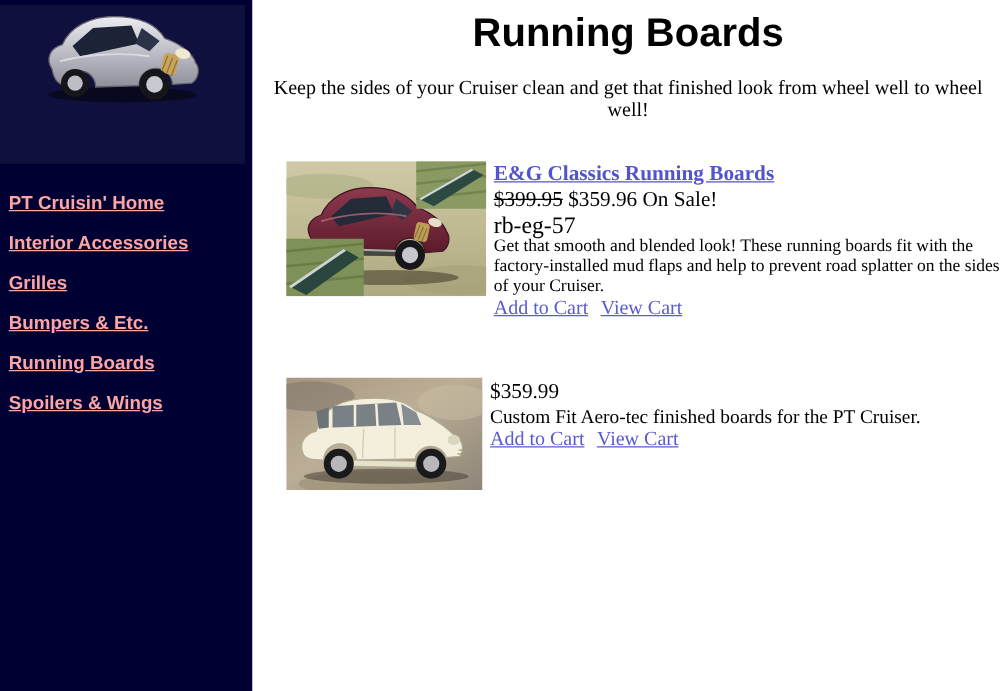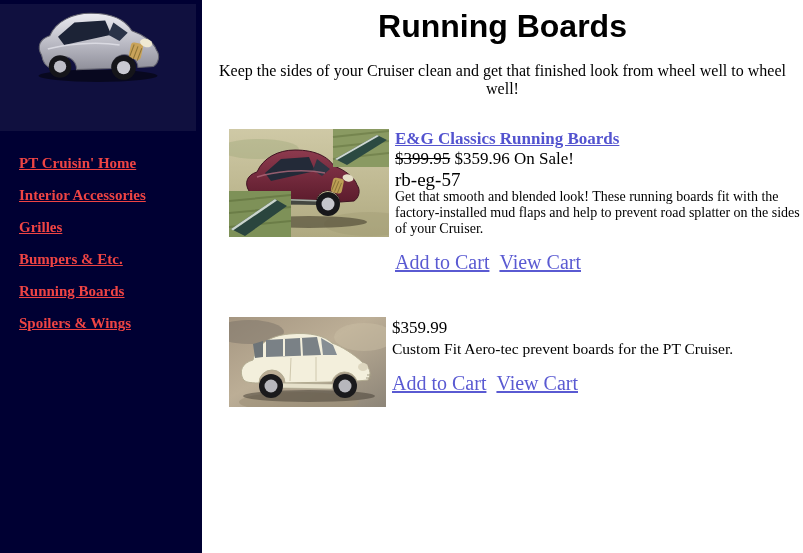--- a/index.html
+++ b/index.html
@@ -32,25 +32,25 @@
     color: #f2f2f2; letter-spacing: 1px;
     text-shadow: 1px 1px 1px #000000, -1px -1px 1px #33334d;
     font-size: 16px; line-height: 16px;
   }
   .logo-text .lp { font-size: 21px; position: relative; top: -5px; }
   .logo-text .lt { font-size: 19px; }
 
   .nav { padding: 24px 0 0 7px; }
   .nav a {
     display: block;
-    margin: 0 0 16px 12px;
-    font-family: Liberation Serif, serif;
+    margin: 0 0 16px 0;
+    font-family: Liberation Sans, sans-serif;
     font-weight: bold;
     font-size: 15px; line-height: 16px;
-    color: #ef4444;
+    color: #fca5a5;
     text-decoration: underline;
     cursor: pointer;
   }
 
   
   .content { position: absolute; left: 202px; top: 0; width: 601px; height: 553px; background: #fff; }
   h1.page-title {
     margin: 8px 0 0 0;
     text-align: center;
     font-family: "Liberation Sans", "DejaVu Sans", sans-serif;
@@ -72,21 +72,21 @@
     font-size: 17px; line-height: 19px; font-weight: bold;
     color: #5353cf; text-decoration: underline; cursor: pointer;
     display: inline-block;
   }
   .price-line { font-size: 17px; line-height: 19px; margin-top: 1px; }
   .old-price { text-decoration: line-through; }
   .sale-price { font-weight: normal; }
   .sku { font-size: 19px; line-height: 15px; margin-top: 4px; }
   .desc { font-size: 14px; line-height: 16px; margin-top: 2px; }
   .desc-lg { font-size: 15.5px; line-height: 18px; margin-top: 3px; }
-  .cart-links { margin-top: 16px; font-size: 20px; line-height: 18px; }
+  .cart-links { margin-top: 0; font-size: 16px; line-height: 18px; }
   .cart-links a {
     color: #5a5ad2; text-decoration: underline; cursor: pointer;
     margin-right: 10px;
   }
 </style>
 </head>
 <body>
 
 <div class="page">
 
@@ -219,21 +219,21 @@
           <path d="M52,66 L104,67 L103,72 L53,71 Z" fill="#e6e1cb" stroke="#a8a28c" stroke-width="0.6"></path>
           <circle cx="42" cy="69" r="12" fill="#1a1a1c"></circle>
           <circle cx="42" cy="69" r="6.5" fill="#b7b7bc"></circle>
           <circle cx="116" cy="69" r="12" fill="#1a1a1c"></circle>
           <circle cx="116" cy="69" r="6.5" fill="#b7b7bc"></circle>
         </svg>
         <div class="product-info">
           <div class="price-line">
             <span class="sale-price">$359.99</span>
           </div>
-          <div class="desc desc-lg">Custom Fit Aero-tec prevent boards for the PT Cruiser.</div>
+          <div class="desc desc-lg">Custom Fit Aero-tec finished boards for the PT Cruiser.</div>
           <div class="cart-links">
             <a>Add to Cart</a><a>View Cart</a>
           </div>
         </div>
       </div>
 
     </div>
   </div>
 </div>
 

